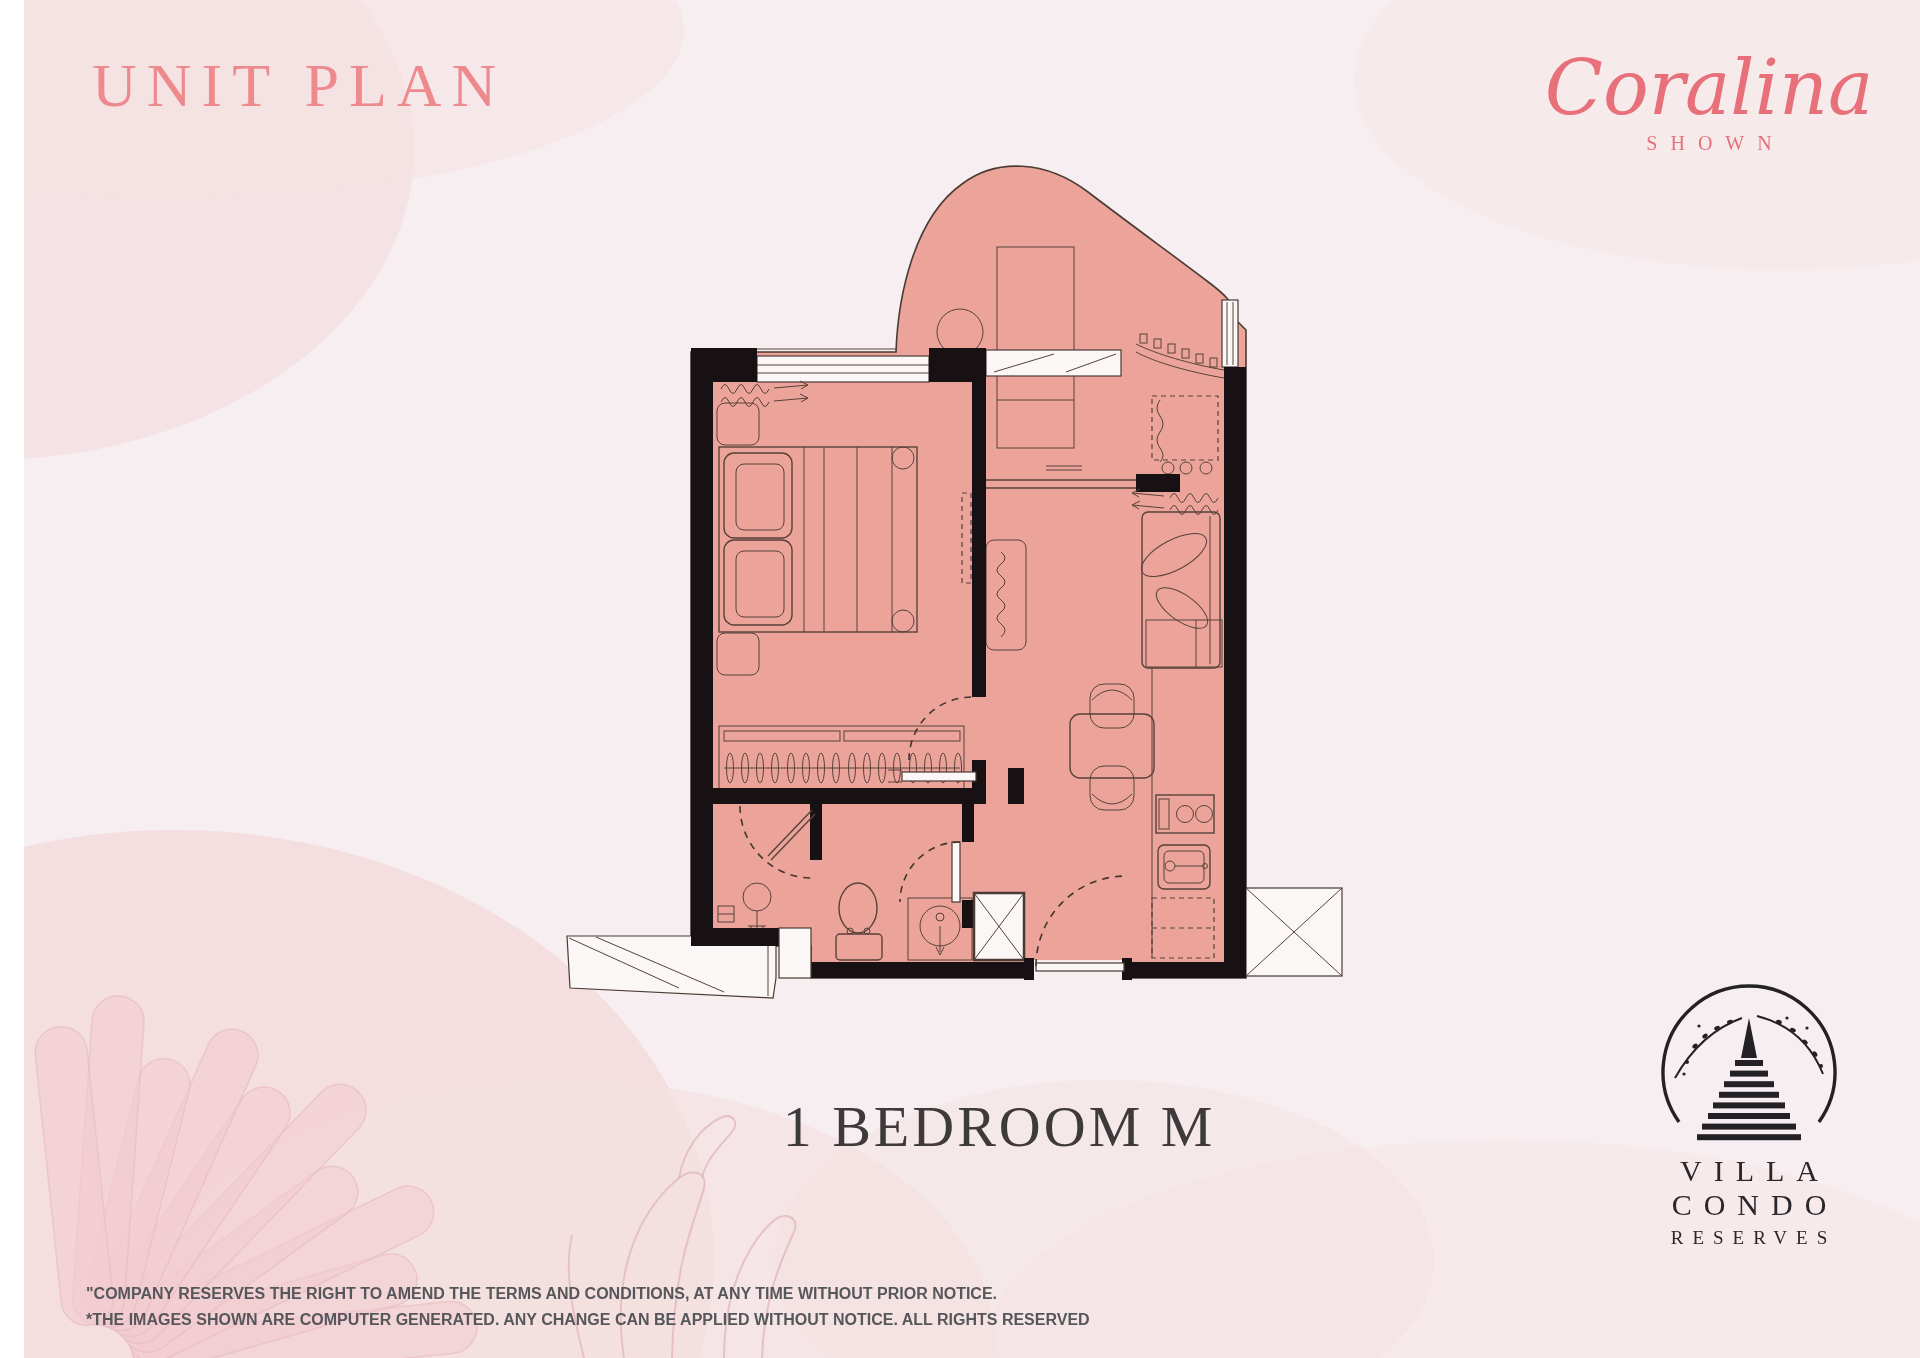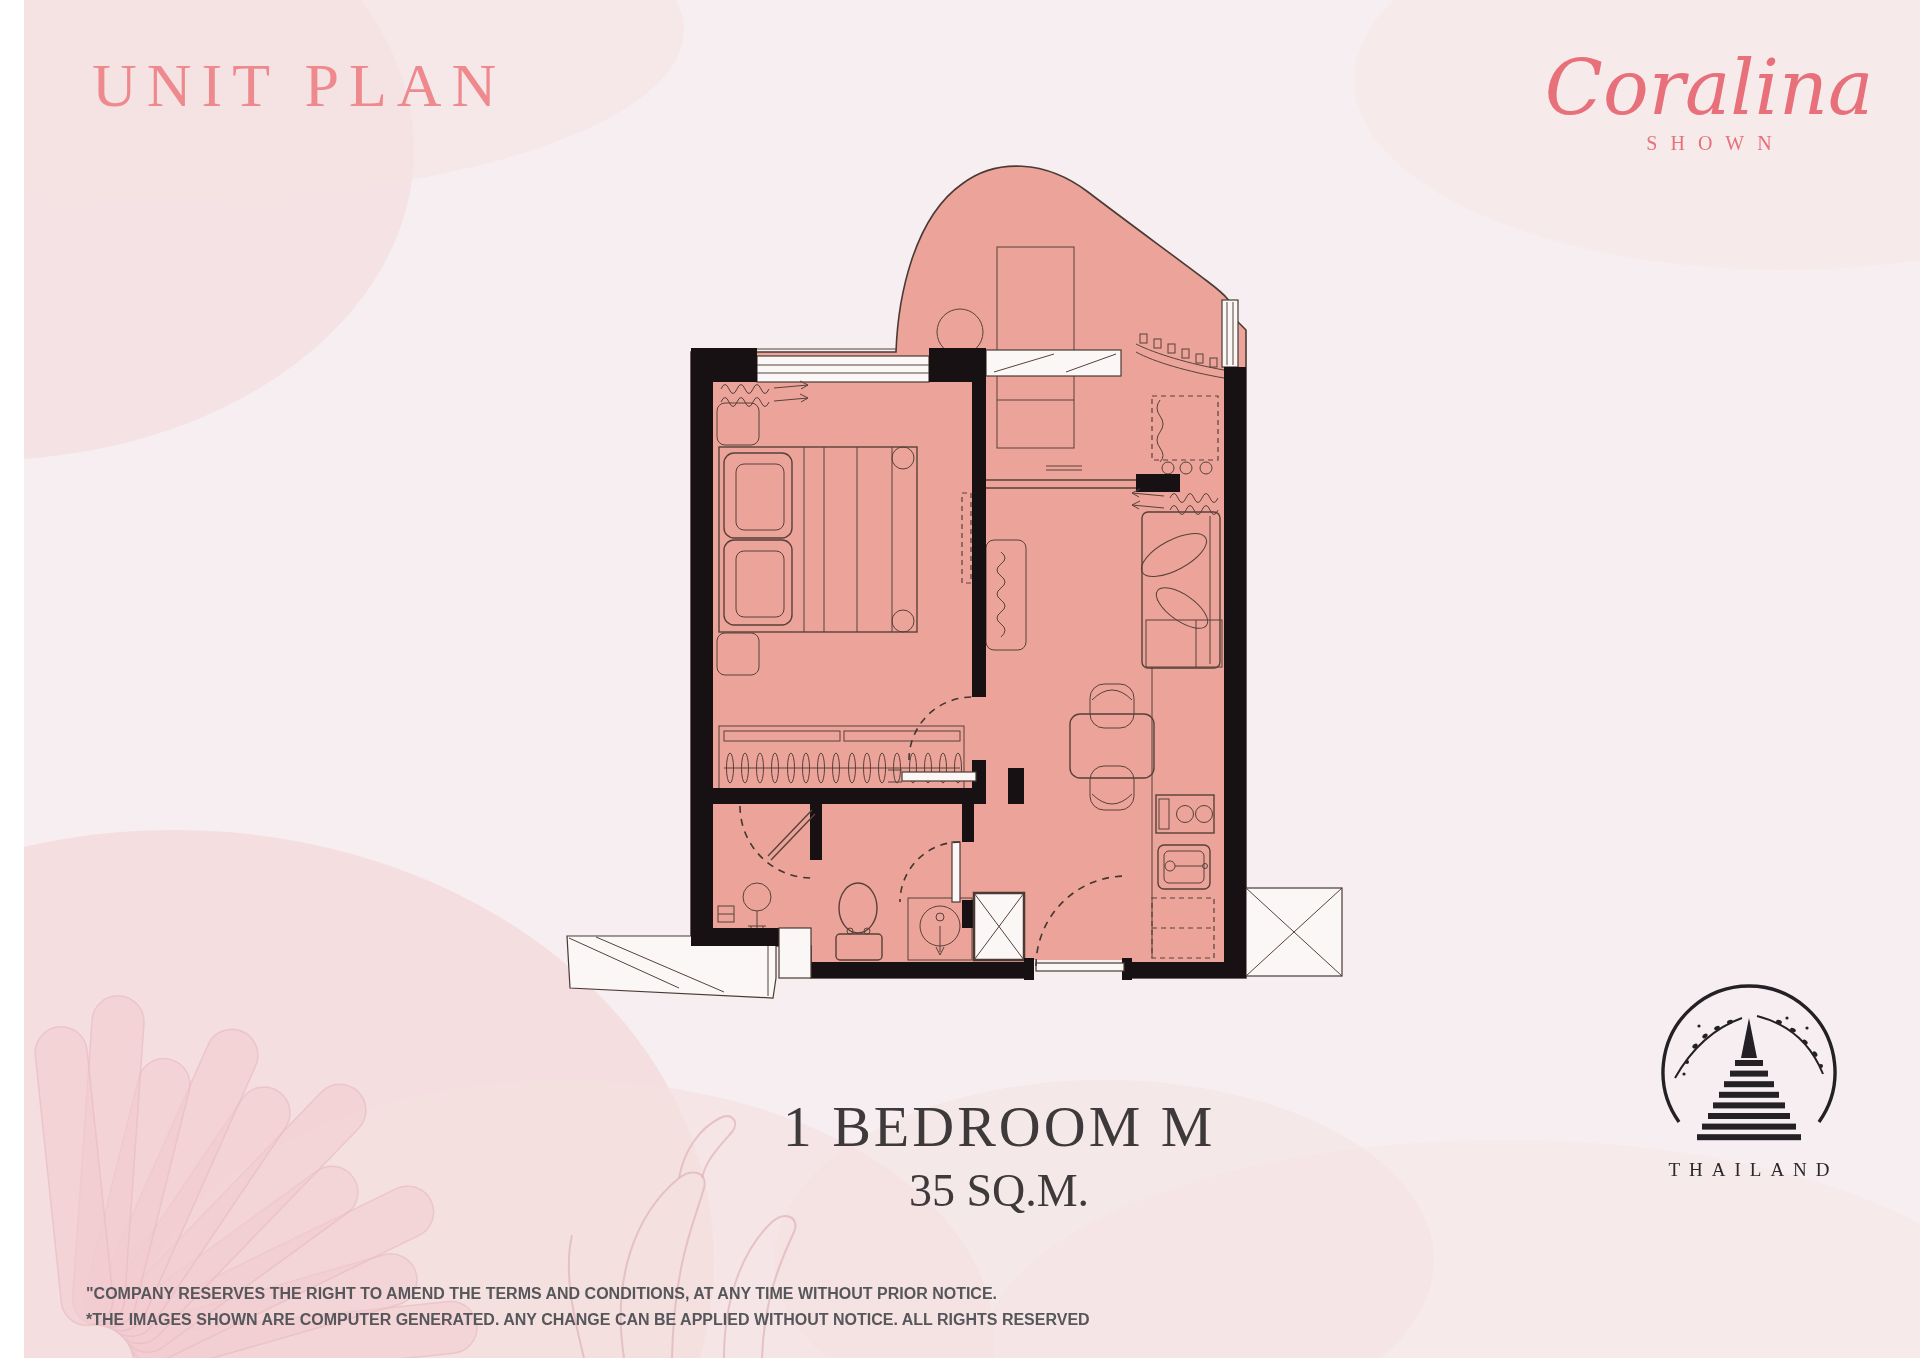--- a/index.html
+++ b/index.html
@@ -363,21 +363,20 @@
 
   <h1 class="unit-plan-title">UNIT PLAN</h1>
 
   <div class="brand">
     <div class="brand-script">Coralina</div>
     <div class="brand-sub">SHOWN</div>
   </div>
 
   <div class="unit-info">
     <div class="unit-name">1 BEDROOM M</div>
-    <div class="unit-area">35 SQ.M.</div>
   </div>
 
   <div class="villa-logo">
     <svg class="villa-emblem" width="224" height="172" viewBox="0 0 224 172">
       <path d="M 42,140 A 86,86 0 1 1 182,140" fill="none" stroke="#232125" stroke-width="3.4"></path>
       <g fill="#232125">
         <path d="M38,96 C55,66 77,46 105,36" fill="none" stroke="#232125" stroke-width="2"></path>
         <ellipse cx="58" cy="64" rx="3" ry="2" transform="rotate(-35 58 64)"></ellipse>
         <ellipse cx="68" cy="54" rx="3" ry="2" transform="rotate(-35 68 54)"></ellipse>
         <ellipse cx="80" cy="46" rx="3" ry="2" transform="rotate(-25 80 46)"></ellipse>
@@ -399,21 +398,22 @@
         <rect x="98" y="78" width="28" height="6"></rect>
         <rect x="93" y="88.6" width="38" height="6"></rect>
         <rect x="87" y="99.2" width="50" height="6"></rect>
         <rect x="82" y="109.8" width="60" height="6"></rect>
         <rect x="76" y="120.4" width="72" height="6"></rect>
         <rect x="71" y="131" width="82" height="6"></rect>
         <rect x="65" y="141.6" width="94" height="6"></rect>
         <rect x="60" y="152.2" width="104" height="6"></rect>
       </g>
     </svg>
-    <div class="villa-country">THAILAND</div>
+    <div class="villa-name">VILLA CONDO</div>
+    <div class="villa-country">RESERVES</div>
   </div>
 
 
   <div class="disclaimer">
     <div>"COMPANY RESERVES THE RIGHT TO AMEND THE TERMS AND CONDITIONS, AT ANY TIME WITHOUT PRIOR NOTICE.</div>
     <div>*THE IMAGES SHOWN ARE COMPUTER GENERATED. ANY CHANGE CAN BE APPLIED WITHOUT NOTICE. ALL RIGHTS RESERVED</div>
   </div>
 
 </div>
 

